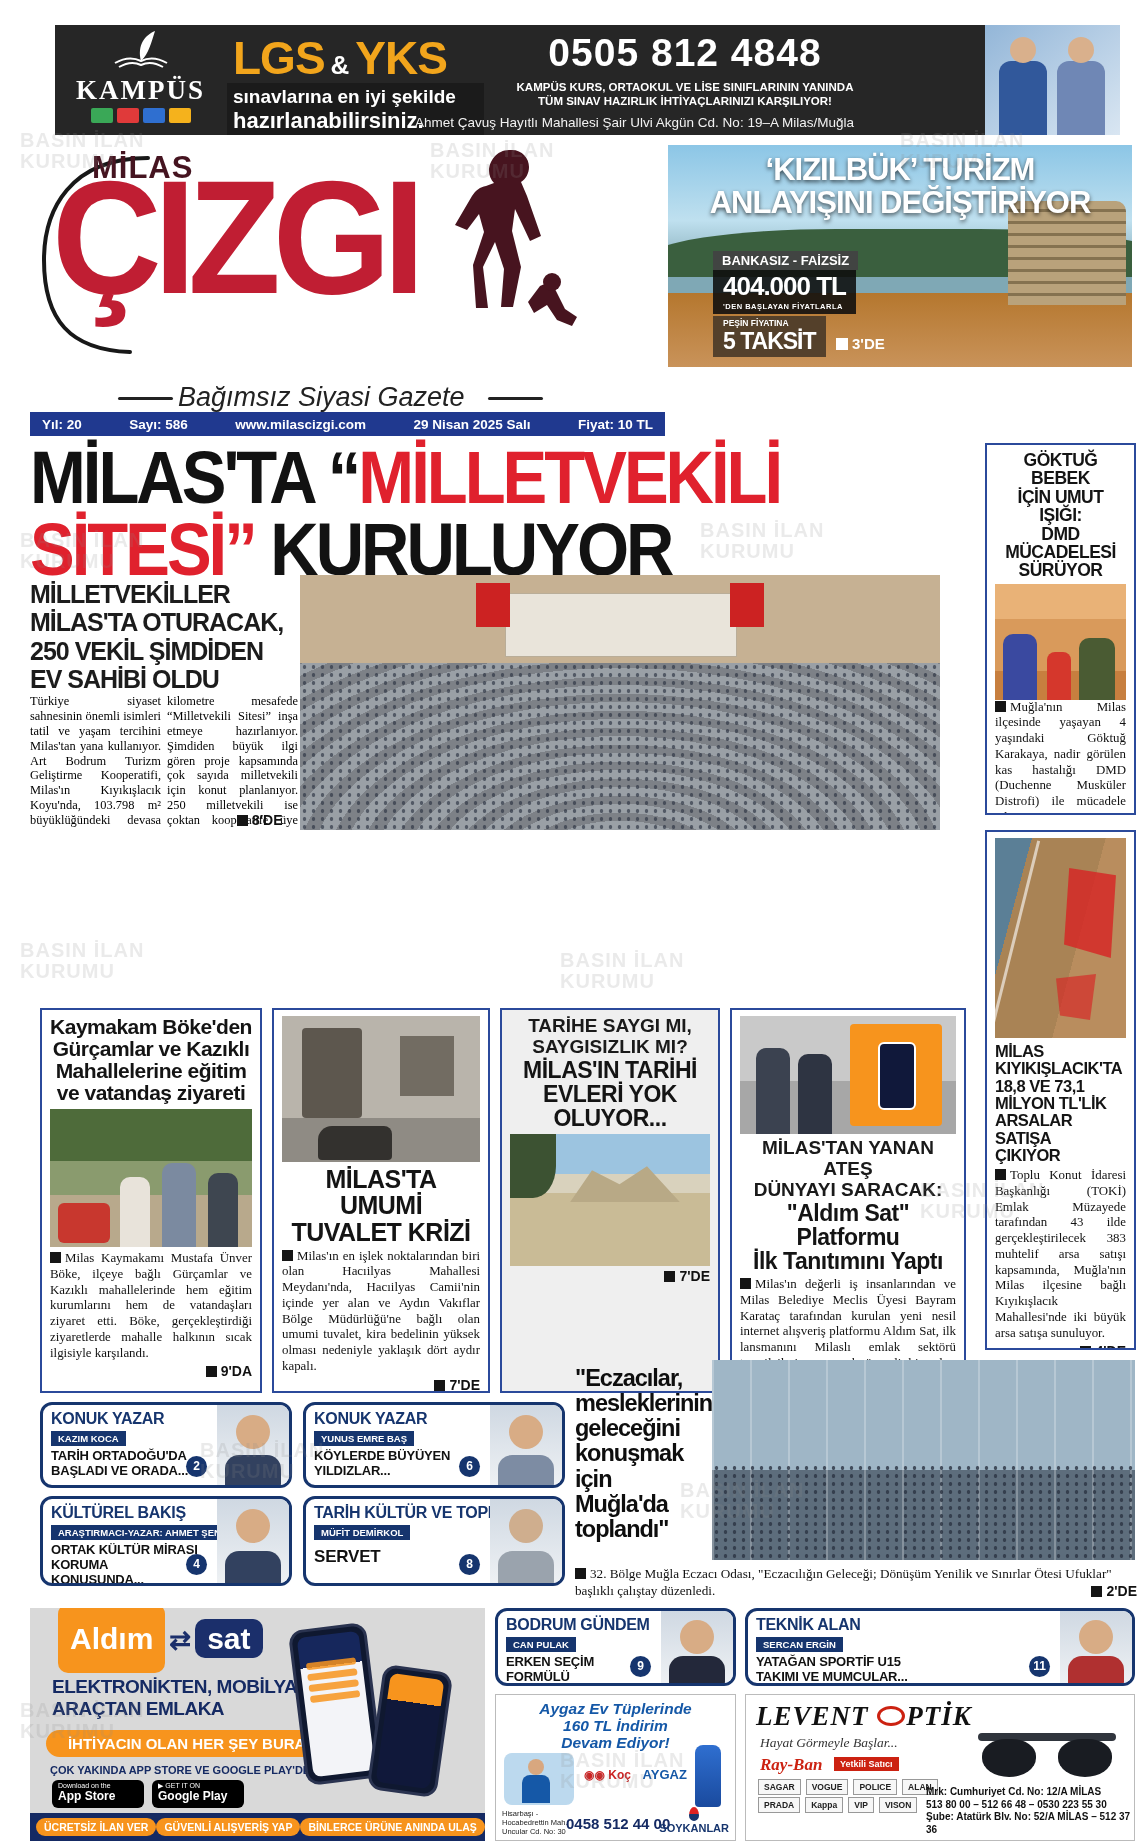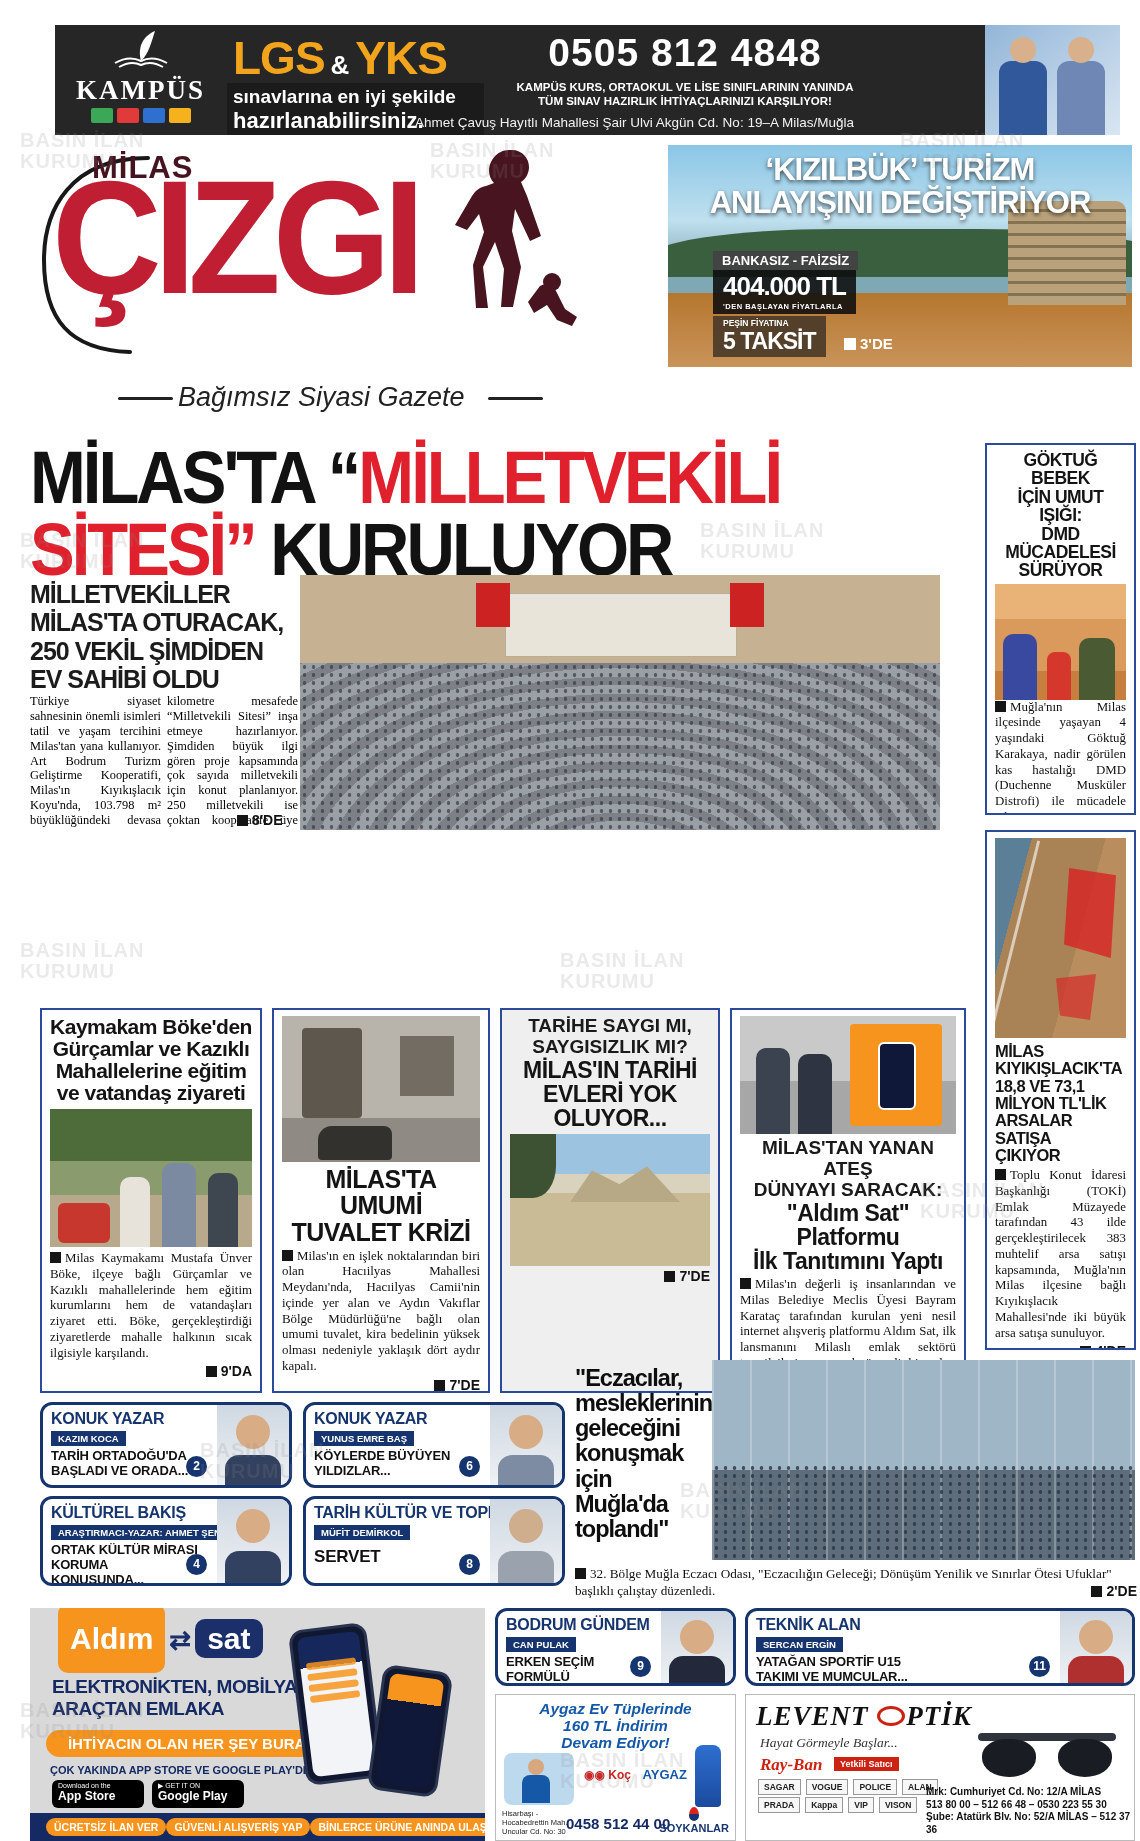--- a/index.html
+++ b/index.html
@@ -103,21 +103,21 @@
   .as-left{background:#f7941d;color:#fff;font-weight:900;font-size:30px;padding:18px 12px;border-radius:10px;}
   .as-arrow{color:#1b2f6b;font-weight:900;font-size:26px;margin:0 4px;}
   .as-right{background:#1b2f6b;color:#fff;font-weight:900;font-size:30px;padding:3px 12px;border-radius:10px;}
   .as-l1{position:absolute;left:22px;top:68px;width:280px;color:#152a63;font-weight:900;font-size:19px;line-height:1.15;letter-spacing:-.5px;}
   .as-banner{position:absolute;left:16px;top:122px;width:300px;background:#f7941d;color:#fff;font-weight:900;
              font-size:15px;text-align:center;padding:5px 4px;border-radius:16px;}
   .as-soon{position:absolute;left:20px;top:156px;width:290px;color:#152a63;font-weight:800;font-size:11px;}
   .badge-store{position:absolute;background:#000;color:#fff;border-radius:6px;width:92px;height:28px;padding:2px 6px;box-sizing:border-box;}
   .bs-small{font-size:7px;line-height:1;} .bs-big{font-size:12px;font-weight:800;line-height:1.2;}
   .as-strip{position:absolute;left:0;bottom:0;width:100%;height:28px;background:#152a63;display:flex;align-items:center;
-            justify-content:space-around;padding:0 16px;box-sizing:border-box;}
+            justify-content:space-around;padding:0 6px;box-sizing:border-box;}
   .pill{background:#f7941d;color:#fff;font-weight:800;font-size:10.5px;padding:3px 8px;border-radius:10px;white-space:nowrap;}
   .phone-mock{position:absolute;border-radius:14px;background:#0f1830;border:3px solid #2a3350;}
   .pm-screen{position:absolute;inset:5px;background:linear-gradient(#16275c 0 22%,#f3f4f8 22% 100%);border-radius:8px;overflow:hidden;}
   .pm-row{height:7px;margin:4px 6px;background:#f7941d;border-radius:3px;opacity:.85;}
   .as-web{position:absolute;right:2px;top:120px;color:#152a63;font-weight:800;font-size:15px;
           transform:rotate(-90deg);transform-origin:right top;white-space:nowrap;}
   
   .aygaz{left:495px;top:1694px;width:241px;height:147px;background:#fff;border:1px solid #bbb;box-sizing:border-box;overflow:hidden;}
   .ay-head{position:absolute;left:0;top:5px;width:100%;text-align:center;color:#1558a7;font-weight:900;font-size:15.5px;line-height:1.1;font-style:italic;}
   .ay-man{position:absolute;left:8px;top:58px;width:70px;height:52px;background:#bcd9ee;border-radius:8px;}
@@ -215,40 +215,47 @@
     <g fill="#47141f">
       <path d="M84 4c10 0 17 8 17 17 0 6-3 12-8 15l6 14 14 40-11 5-15-32-3 22 9 36-8 40h-12l3-38-9-27-12 25 5 41h-12l-3-43 11-33-5-18-12 16-12-5 17-29c4-6 8-9 14-10l8-3c-3-3-5-8-5-12 0-10 8-21 20-21z"></path>
       <path d="M112 140c6-3 13-1 16 5l9 18 12 8-5 9-15-6-10-15-13 8-6-11 12-16z"></path>
       <circle cx="124" cy="136" r="9"></circle>
     </g>
   </svg>
   <div class="abs dash" style="left:118px;top:397px;width:55px"></div>
   <div class="abs tagline">Bağımsız Siyasi Gazete</div>
   <div class="abs dash" style="left:488px;top:397px;width:55px"></div>
 
+  <div class="abs infobar">
+    <span>Yıl: 20</span>
+    <span>Sayı: 586</span>
+    <span>www.milascizgi.com</span>
+    <span>29 Nisan 2025 Salı</span>
+    <span>Fiyat: 10 TL</span>
+  </div>
 
   <div class="abs kad">
     <div class="khills"></div>
     <div class="ksea"></div>
     <div class="kbeach"></div>
     <div class="kresort"></div>
     <div class="khead pre">‘KIZILBÜK’ TURİZM
 ANLAYIŞINI DEĞİŞTİRİYOR</div>
     <div class="abs" style="left:45px;bottom:10px">
       <div><span class="kbadge">BANKASIZ - FAİZSİZ</span></div>
       <div class="kprice">
         <div class="p1">404.000 TL</div>
         <div class="p2">'DEN BAŞLAYAN FİYATLARLA</div>
       </div>
       <div style="margin-top:2px">
         <span class="ktaksit">
           <span class="t1" style="display:block">PEŞİN FİYATINA</span>
           <span class="t2">5 TAKSİT</span>
         </span>
-        <span class="kref" style="margin-left:14px"><i class="wsq"></i><b>3'DE</b></span>
+        <span class="kref" style="margin-left:6px"><i class="wsq"></i><b>3'DE</b></span>
       </div>
     </div>
   </div>
 
   <div class="abs hl1">
     <span class="blk">MİLAS'TA “</span><span class="red">MİLLETVEKİLİ</span>
   </div>
   <div class="abs hl2">
     <span class="red">SİTESİ”</span><span class="blk"> KURULUYOR</span>
   </div>

